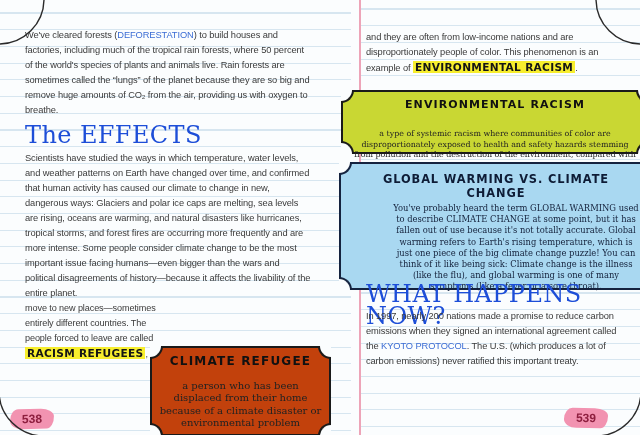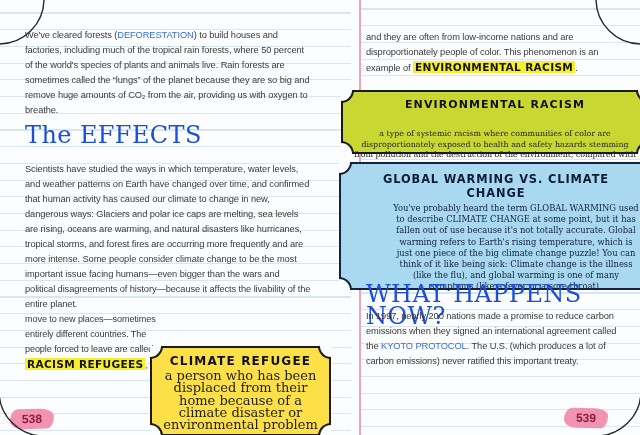--- a/index.html
+++ b/index.html
@@ -17,36 +17,36 @@
   .margin-line{position:absolute;left:359px;top:0;bottom:0;width:1.5px;background:#eda4b8;}
 
   
   .col{position:absolute;color:#3a3a3a;font-size:9.3px;line-height:15px;letter-spacing:-0.1px;}
   #left-col{left:25px;top:28px;width:286px;}
   #right-col-top{left:366px;top:30px;width:262px;}
   #right-col-bottom{left:366px;top:309px;width:262px;}
   p{margin:0;}
   .h-green{font-family:"DejaVu Serif",serif;color:#1d4ed8;font-size:24px;line-height:22px;letter-spacing:0.4px;}
   #effects-heading{margin-top:6px;}
-  #para2-left{margin-top:16px;}
+  #para2-left{margin-top:5px;}
   #para3-full{margin-top:8px;}
   #wrap-col{width:138px;font-size:9.1px;}
   #para-kyoto{margin:0;}
   #para-cop{margin-top:10px;}
 
   .term{color:#3b6cd4;}
   .hl{background:#f7ee2e;color:#151515;font-weight:bold;font-size:10.6px;letter-spacing:0.3px;padding:0 2px;font-family:"DejaVu Sans",sans-serif;}
 
   
   .defbox{position:absolute;border:2px solid #1a1a1a;text-align:center;}
   .defbox .title{font-family:"DejaVu Sans",sans-serif;font-weight:bold;color:#111;}
   .defbox .body{font-family:"DejaVu Serif",serif;color:#222;}
-  #refugee-box{left:150px;top:346px;width:163px;height:76px;background:#fde047;padding:6px 7px 4px;}
+  #refugee-box{left:150px;top:346px;width:163px;height:76px;background:#c2410c;padding:6px 7px 4px;}
   #refugee-box .title{font-size:12px;letter-spacing:1.2px;}
-  #refugee-box .body{font-size:13px;line-height:12.3px;margin-top:2px;}
+  #refugee-box .body{font-size:10px;line-height:12.3px;margin-top:12px;}
   #racism-box{left:341px;top:90px;width:284px;height:50px;background:#c9d733;padding:6px 10px 4px;}
   #racism-box .title{font-size:11px;letter-spacing:1.1px;}
   #racism-box .body{font-size:7.9px;line-height:10.6px;margin-top:18px;}
   #warming-box{left:339px;top:162px;width:286px;height:112px;background:#a9d8f1;border-color:#15233f;padding:8px 12px 4px;}
   #warming-box .title{font-size:11.4px;letter-spacing:0.9px;color:#0e1c36;}
   #warming-box .body{font-size:8.4px;line-height:11.2px;margin-top:3px;color:#13203a;margin-left:40px;}
 
   
   .n{position:absolute;width:11px;height:11px;background:#fbfdfe;border:0 solid #1a1a1a;}
   .defbox.blue .n{border-color:#15233f;}

